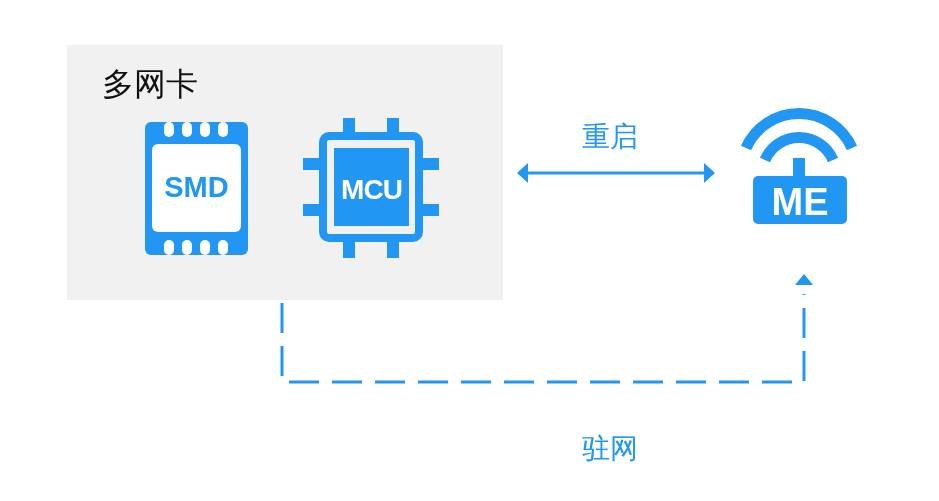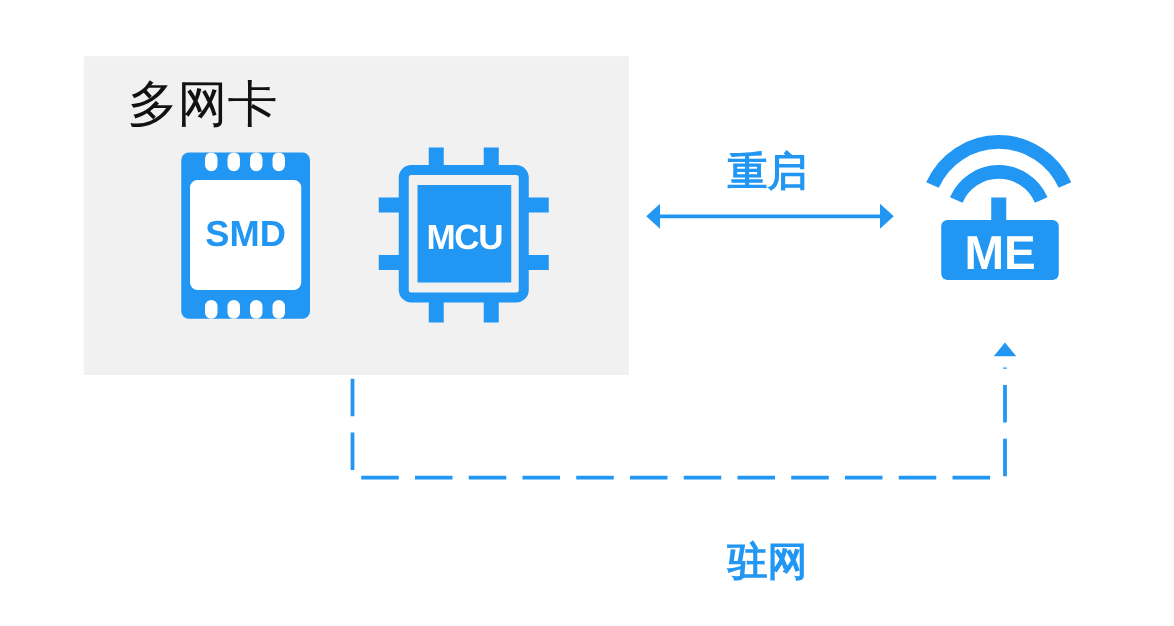--- a/index.html
+++ b/index.html
@@ -1,20 +1,20 @@
 <!DOCTYPE html>
 <html><head>
   <meta charset="utf-8">
   <style>
     html, body { margin: 0; padding: 0; background: #ffffff; }
     body { width: 939px; height: 501px; position: relative; overflow: hidden;
            font-family: "DejaVu Sans", sans-serif; }
     .panel { position: absolute; left: 67px; top: 45px; width: 436px; height: 255px; background: #f1f1f1; }
-    .panel-title { position: absolute; left: 102px; top: 64px; font-size: 40px; color: #111; line-height: 40px; }
-    .label { position: absolute; font-size: 32px; color: #2196f3; line-height: 36px; font-weight: bold; }
+    .panel-title { position: absolute; left: 102px; top: 64px; font-size: 32px; color: #111; line-height: 40px; }
+    .label { position: absolute; font-size: 28px; color: #2196f3; line-height: 36px; }
     .lbl-restart { left: 582px; top: 119px; }
     .lbl-camp { left: 582px; top: 431px; }
     svg.icon { position: absolute; overflow: visible; }
     svg.conn { position: absolute; left: 0; top: 0; }
     .chip-text { font-family: "Liberation Sans", sans-serif; font-weight: bold; }
   </style>
 </head>
 <body>
 
 <div class="panel"></div>

